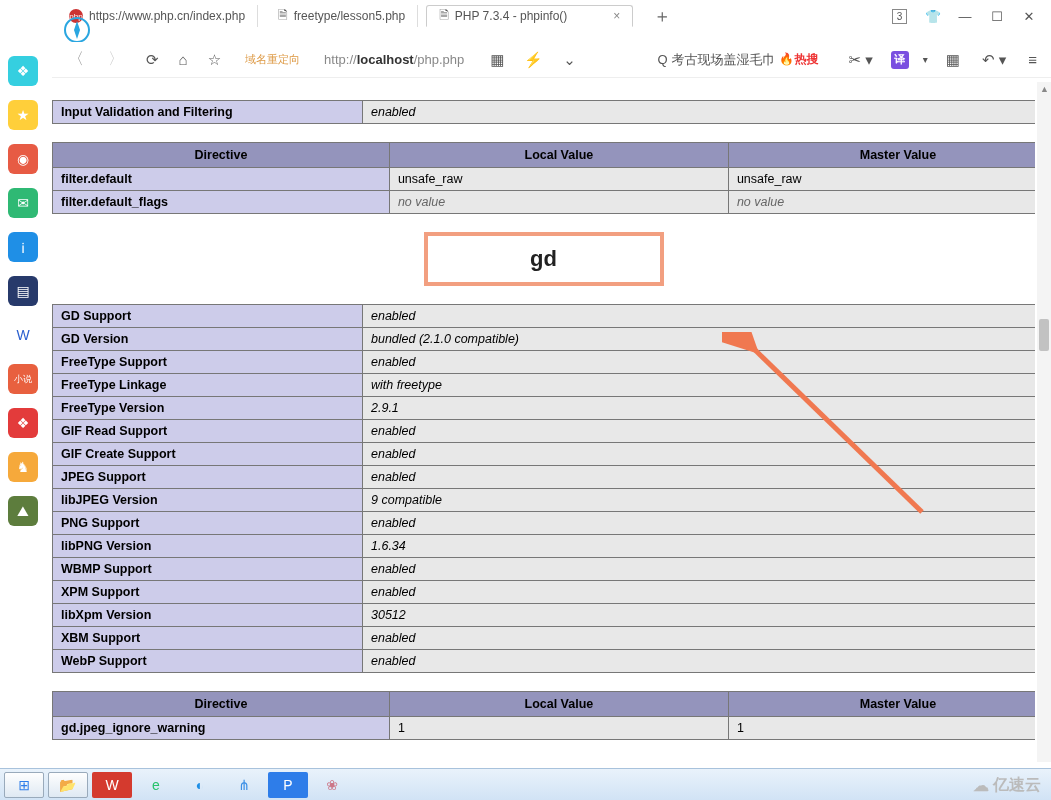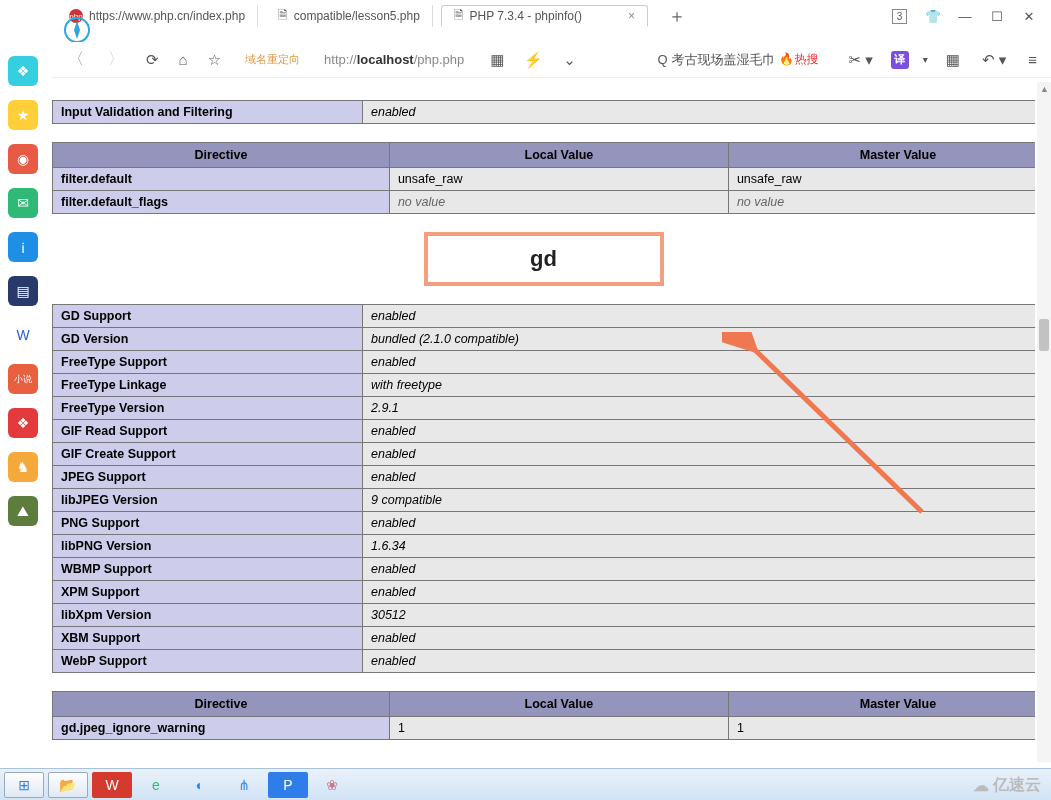--- a/index.html
+++ b/index.html
@@ -18,21 +18,21 @@
 
   
   .toolbar { position:absolute; left:52px; right:0; top:42px; height:36px; display:flex; align-items:center; gap:12px; padding:0 10px; border-bottom:1px solid #eee; background:#fff; }
   .nav-arrow { font-size:16px; color:#999; padding:0 6px; }
   .tool-icon { font-size:15px; color:#555; padding:0 4px; }
   .addr-wrap { flex:0 0 auto; display:flex; align-items:center; gap:24px; margin-left:8px; }
   .addr-badge { font-size:11px; color:#d94; }
   .addr { font-size:13px; color:#888; }
   .addr .bold { color:#333; font-weight:600; }
   .search-wrap { display:flex; align-items:center; gap:4px; font-size:13px; color:#555; margin-left:auto; }
-  .hot-badge { color:#e33; font-weight:400; font-size:12px; }
+  .hot-badge { color:#e33; font-weight:700; font-size:12px; }
   .tool-right { display:flex; align-items:center; gap:14px; margin-left:14px; }
   .translate-sq { background:#7a4fe0; color:#fff; font-size:11px; font-weight:700; width:18px; height:18px; display:flex; align-items:center; justify-content:center; border-radius:3px;}
 
   
   .sidebar { position:absolute; left:0; top:0; bottom:34px; width:46px; display:flex; flex-direction:column; align-items:center; gap:14px; padding-top:12px; }
   .side-icon { width:30px; height:30px; border-radius:6px; display:flex; align-items:center; justify-content:center; font-size:14px; color:#fff; }
 
   
   .content { position:absolute; left:52px; right:16px; top:82px; bottom:38px; overflow:hidden; background:#fff; }
   .scrollbar-track { position:absolute; right:0; top:82px; bottom:38px; width:14px; background:#f4f4f4; }
@@ -82,21 +82,21 @@
         <path d="M14 5 L17 14 L14 23 L11 14 Z" fill="#2aa6e0"></path>
       </svg>
   </div>
   <div class="tab-strip">
     <div class="tab">
       <span style="width:14px;height:14px;background:#c33;border-radius:50%;color:#fff;font-size:8px;display:flex;align-items:center;justify-content:center;">php</span>
       <span>https://www.php.cn/index.php</span>
     </div>
     <div class="tab">
       <span>🗎</span>
-      <span>compatible/lesson5.php</span>
+      <span>freetype/lesson5.php</span>
     </div>
     <div class="tab active">
       <span>🗎</span>
       <span style="margin-right:40px;">PHP 7.3.4 - phpinfo()</span>
       <span style="color:#888;">×</span>
     </div>
     <div class="tab last" style="font-size:18px;color:#666;">＋</div>
   </div>
   <div class="win-controls">
     <div class="sqnum">3</div>

